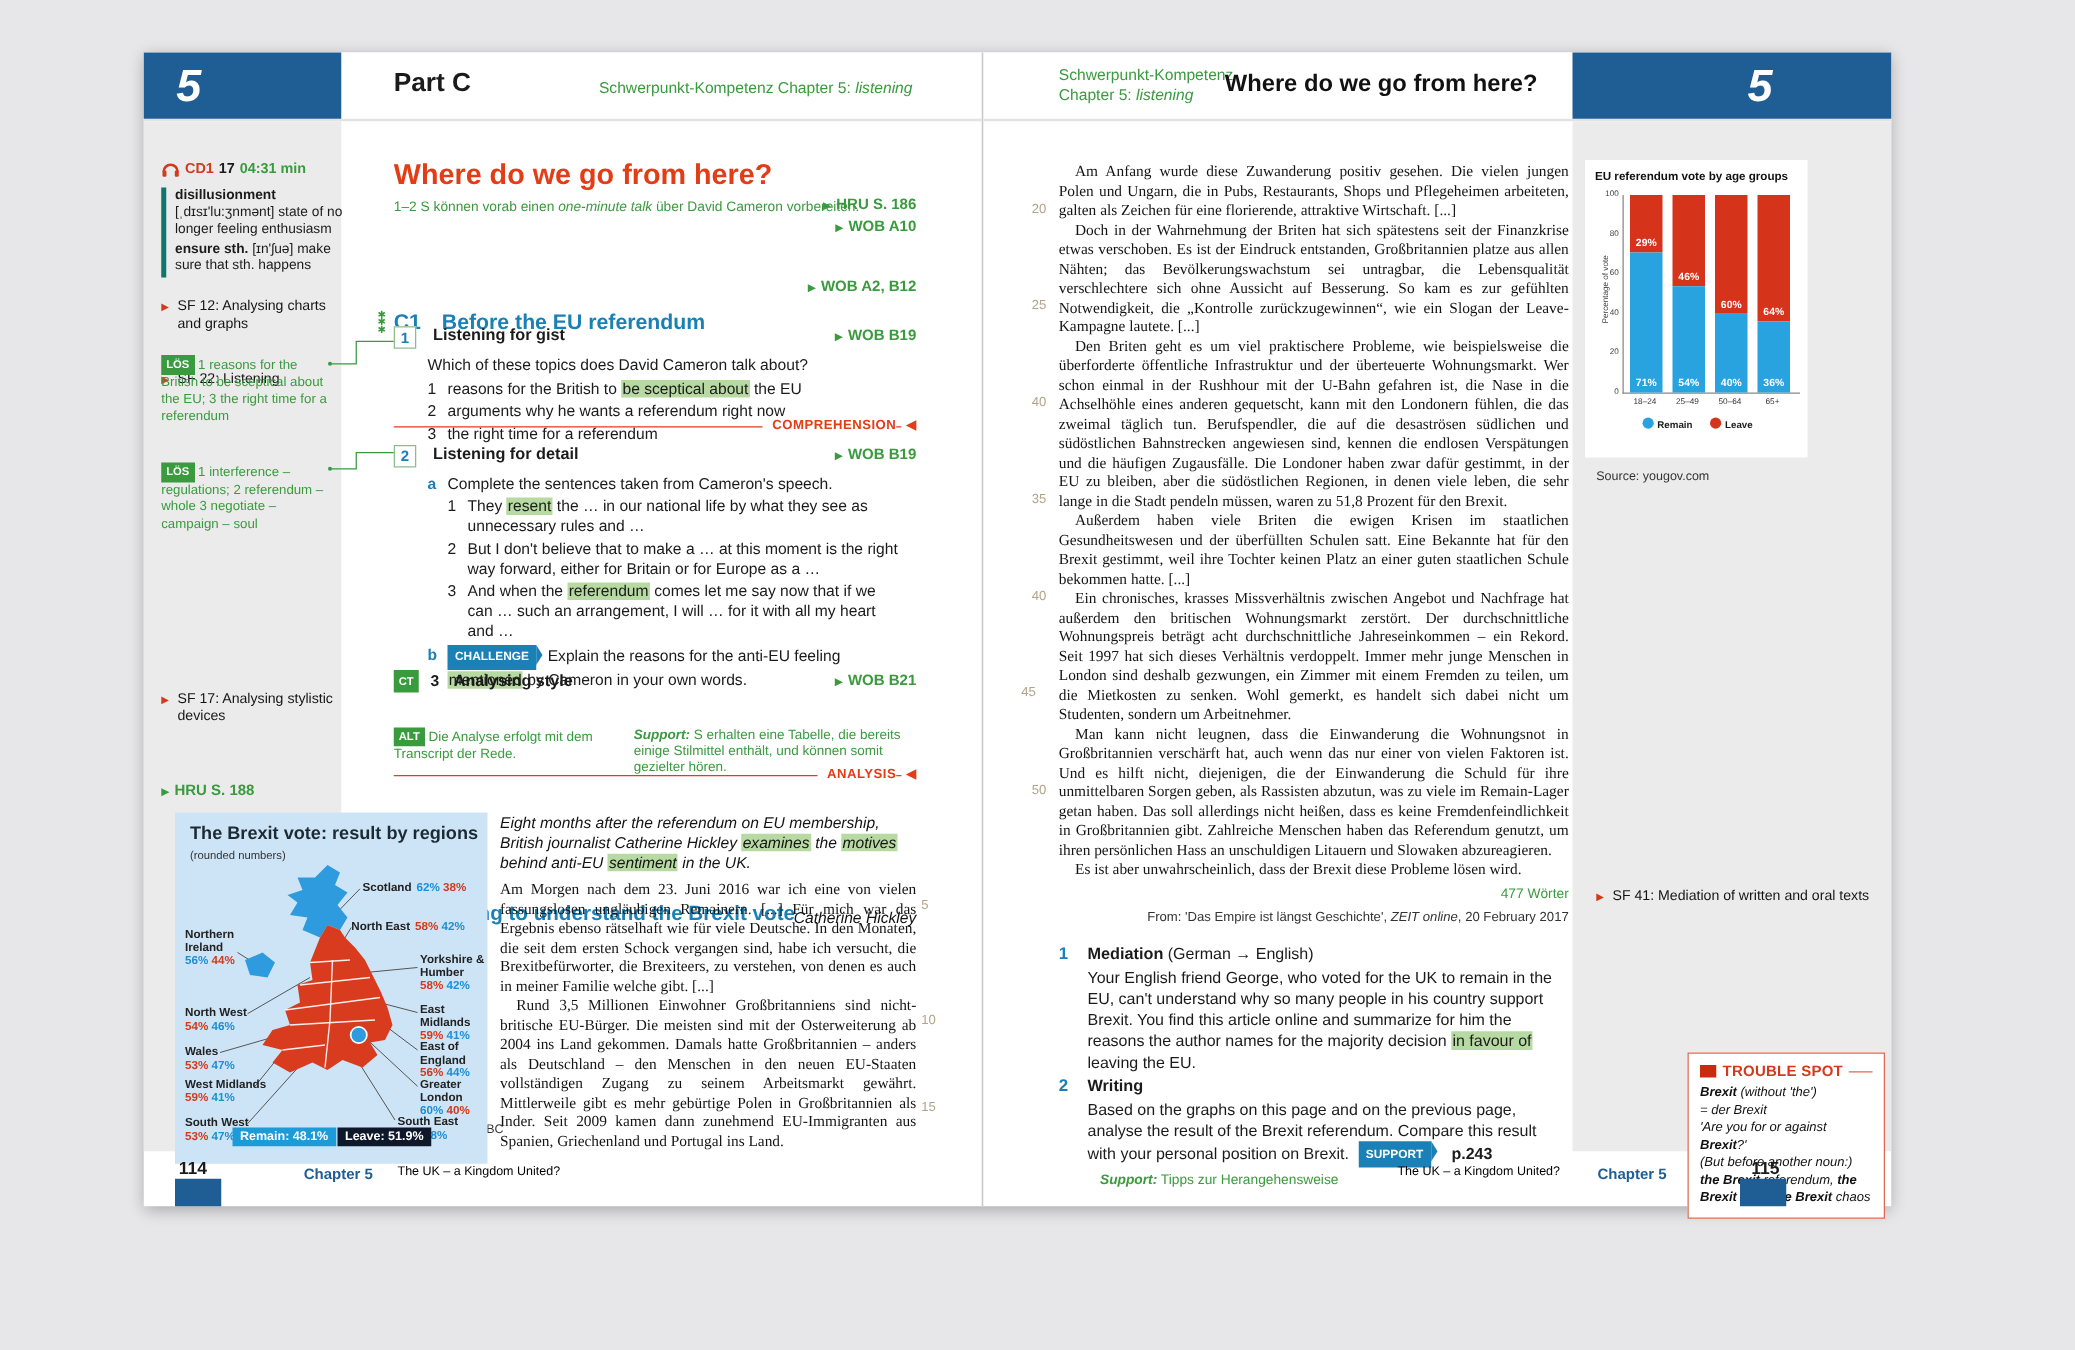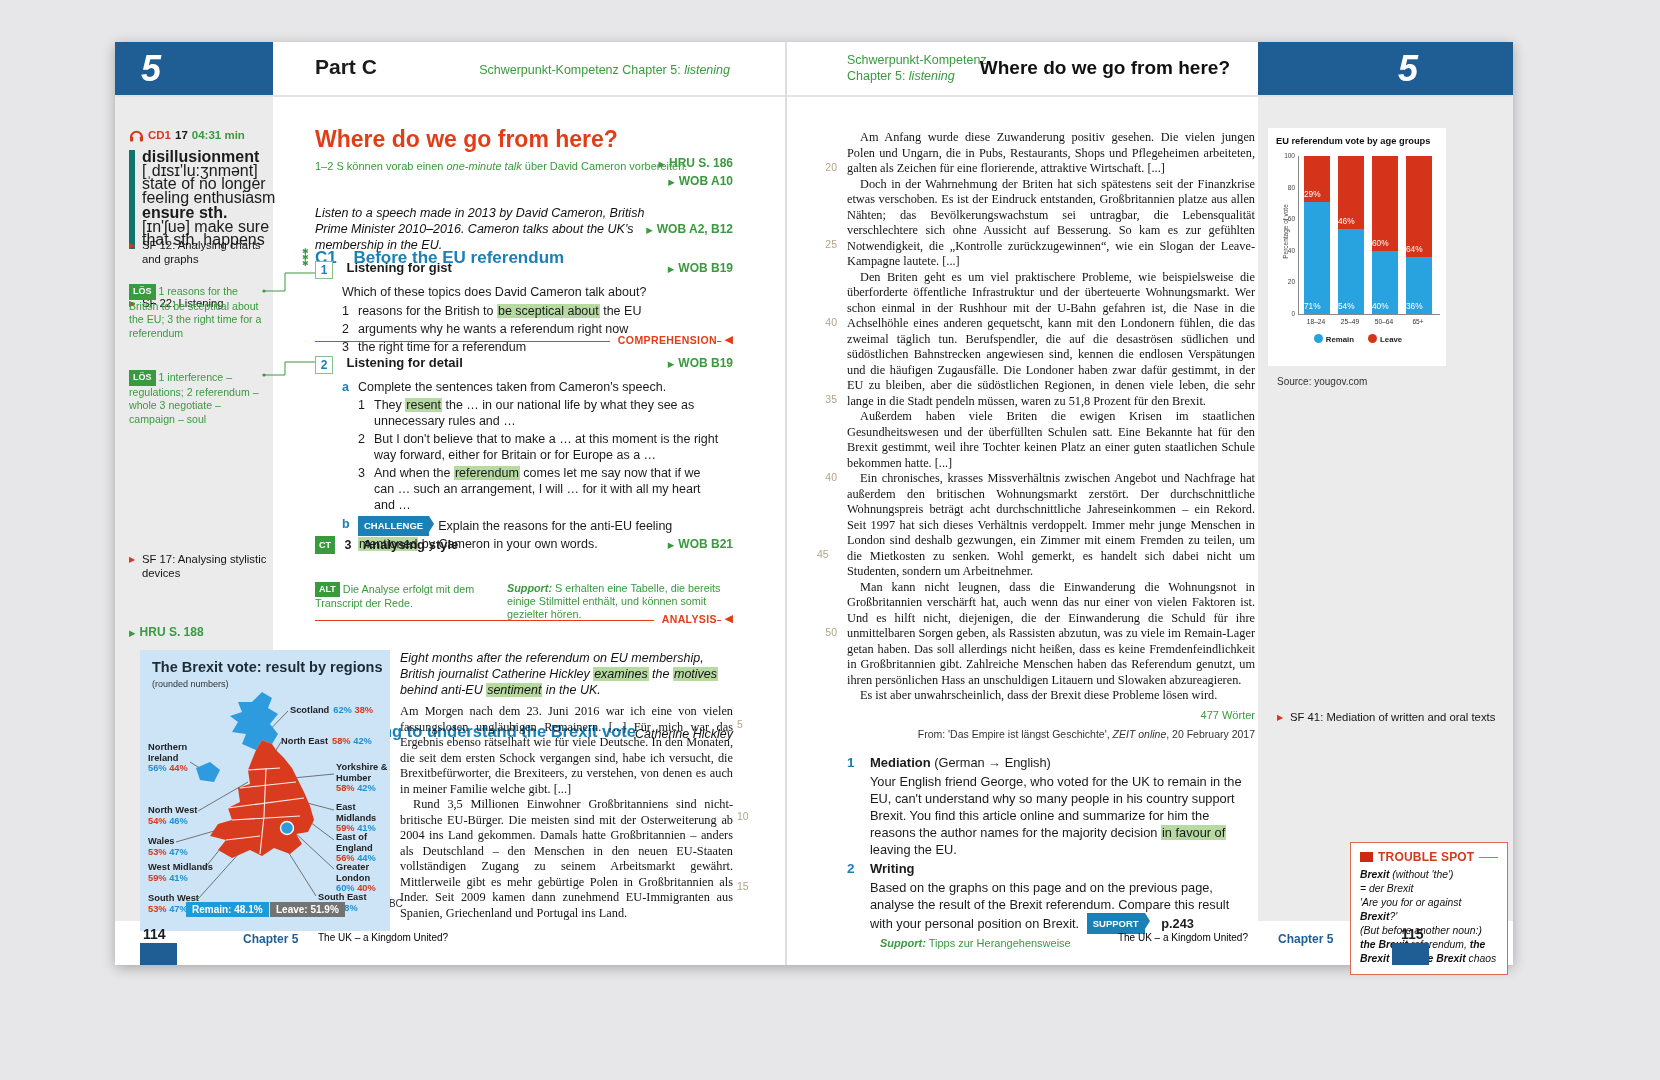--- a/index.html
+++ b/index.html
@@ -16,21 +16,21 @@
   .komp-right{position:absolute;left:732px;top:10px;color:#3a9a3e;font-size:12.5px;line-height:16px}
   .rp-title{position:absolute;left:727px;top:15px;width:388px;text-align:right;font-size:19px;font-weight:bold;color:#111}
   .gutter{position:absolute;left:670px;top:0;width:2px;height:100%;background:linear-gradient(to right,#f2f2f2,#c9c9c9,#f2f2f2)}
   .srail{position:absolute;top:55px;height:824px;background:#ebebec}
   .srail-left{left:0;width:158px}
   .srail-right{left:1143px;width:255px}
   
   .sb{position:absolute;left:14px;width:134px;font-size:11px;line-height:14px}
   .cdrow{display:flex;align-items:center;gap:4px;font-size:11.5px}
   .red{color:#d33a1c}.greent{color:#3a9a3e}
-  .vocab{border-left:6px solid #0f766e;padding-left:7px;font-size:16px;line-height:13.5px}
+  .vocab{border-left:4px solid #0f766e;padding-left:7px;font-size:11px;line-height:13.5px}
   .vocab div{margin-bottom:2px}
   .sfnote{position:relative;padding-left:13px;font-size:11.3px;line-height:14px;color:#151515}
   .tri-r::before{content:"▶"}
   .tri-l::before{content:"◀"}
   .sfnote .mk{position:absolute;left:0;top:1px;color:#d33a1c;font-size:8px}
   .gnote{color:#3a9a3e;font-size:10.6px;line-height:13.5px}
   .badge{display:inline-block;color:#fff;font-weight:bold;font-size:9px;padding:1px 4px;vertical-align:1px}
   .badge.green{background:#3a9a3e}
   .badge.blue{background:#1a80b6;position:relative;margin-right:9px;font-size:9.5px;padding:2px 6px}
   .badge.blue::after{content:"";position:absolute;right:-5px;top:0;border-top:8px solid transparent;border-bottom:8px solid transparent;border-left:5px solid #1a80b6}
@@ -83,21 +83,21 @@
   .mapsvg{position:absolute;left:26px;top:38px}
   .leaders{position:absolute;left:0;top:0}
   .rlabel{position:absolute;font-size:9.3px;font-weight:bold;line-height:10.5px;color:#222}
   .rlabel .rname{display:block}
   .rlabel.inline .rname{display:inline;margin-right:4px}
   .rlabel.inline .rpcts{display:inline}
   .c-remain{color:#1d8fd2}
   .c-leave{color:#d33a1c}
   .mbadge{position:absolute;font-size:10px;font-weight:bold;color:#fff;padding:2px 6px}
   .mbadge.rem{background:#1d9ad8}
-  .mbadge.lea{background:#737373}
+  .mbadge.lea{background:#0f172a}
   
   .garticle{position:absolute;left:732px;top:88px;width:408px}
   .wcount{text-align:right;color:#3a9a3e;font-size:11px;margin-top:4px;font-family:"Liberation Sans",sans-serif}
   .fromline{text-align:right;font-size:10.5px;color:#333;margin-top:4px;font-family:"Liberation Sans",sans-serif}
   .rtask{position:absolute;left:732px;width:406px;display:flex;font-size:12.8px;line-height:17px}
   .rtask .tnum{flex:none;width:23px;color:#1a80b6;font-weight:bold;font-size:13.5px}
   .rtask .tth{font-weight:bold;font-size:13px}
   .rtask .tbody2{margin-top:2px}
   .gnote2{color:#3a9a3e;font-size:11px;margin-left:10px}
   .gnote2 b{font-style:italic}
@@ -105,21 +105,21 @@
   .chartbox{position:absolute;left:1153px;top:86px;width:178px;height:238px;background:#fff;padding:8px 6px 4px 8px;box-sizing:border-box}
   .ctitle{font-size:9.3px;font-weight:bold;margin-bottom:10px;color:#111}
   .plot{position:relative;height:158px;margin-left:22px;border-left:1px solid #888;border-bottom:1px solid #888}
   .ylab{position:absolute;left:-74px;top:72px;width:120px;text-align:center;transform:rotate(-90deg);font-size:6.5px;color:#444}
   .yt{position:absolute;left:-18px;width:14px;text-align:right;font-size:6.5px;color:#444}
   .bars{display:flex;align-items:flex-end;gap:8px;height:100%;padding:0 5px}
   .bar{width:26px;height:100%;display:flex;flex-direction:column;justify-content:flex-end}
   .seg{width:100%;position:relative}
   .seg.leave{background:#d5341b}
   .seg.remain{background:#29a2e0}
-  .pct{position:absolute;bottom:3px;left:0;right:0;text-align:left;color:#fff;font-weight:normal;font-size:8.3px}
+  .pct{position:absolute;bottom:3px;left:0;right:0;text-align:center;color:#fff;font-weight:bold;font-size:8.3px}
   .xlabs{display:flex;gap:8px;margin-left:22px;padding:3px 5px 0 5px}
   .xlabs span{width:26px;text-align:center;font-size:6.6px;color:#333}
   .legend{display:flex;justify-content:center;gap:14px;margin-top:9px;font-size:7.8px;font-weight:bold;align-items:center}
   .dot{width:9px;height:9px;border-radius:50%;display:inline-block;margin-right:3px;vertical-align:-1px}
   .dot-remain{background:#29a2e0}
   .dot-leave{background:#d5341b}
   
   .trouble{position:absolute;left:1235px;top:800px;width:158px;background:#fff;border:1px solid #e06a4f;padding:7px 9px 8px 9px;box-sizing:border-box}
   .trouble .thd{display:flex;align-items:center;margin-bottom:4px}
   .tsq{width:13px;height:10px;background:#cc2a10;margin-right:5px}
@@ -203,21 +203,20 @@
     <span class="mlink" style="top:18px"><span class="mk tri-r"></span><span>WOB A10</span></span>
   </div>
 
   <div class="blk chead" style="top:136px">
     <span class="asters a3"></span>
     <span class="ccode">C1</span>
     <span>Before the EU referendum</span>
   </div>
 
   <div class="blk" style="top:163px">
-    <span class="c1intro">Listen to a speech made in 2013 by David Cameron, British Prime Minister 2010–2016. Cameron talks about the UK's membership in the EU.</span>
     <span class="mlink" style="top:17px"><span class="mk tri-r"></span><span>WOB A2, B12</span></span>
   </div>
 
   <div class="blk rule" style="top:209px">
     <span class="rulelab">COMPREHENSION</span>
     <span class="ruletri tri-l"></span>
   </div>
 
   <div class="blk task" style="top:218px">
     <div class="thead">

